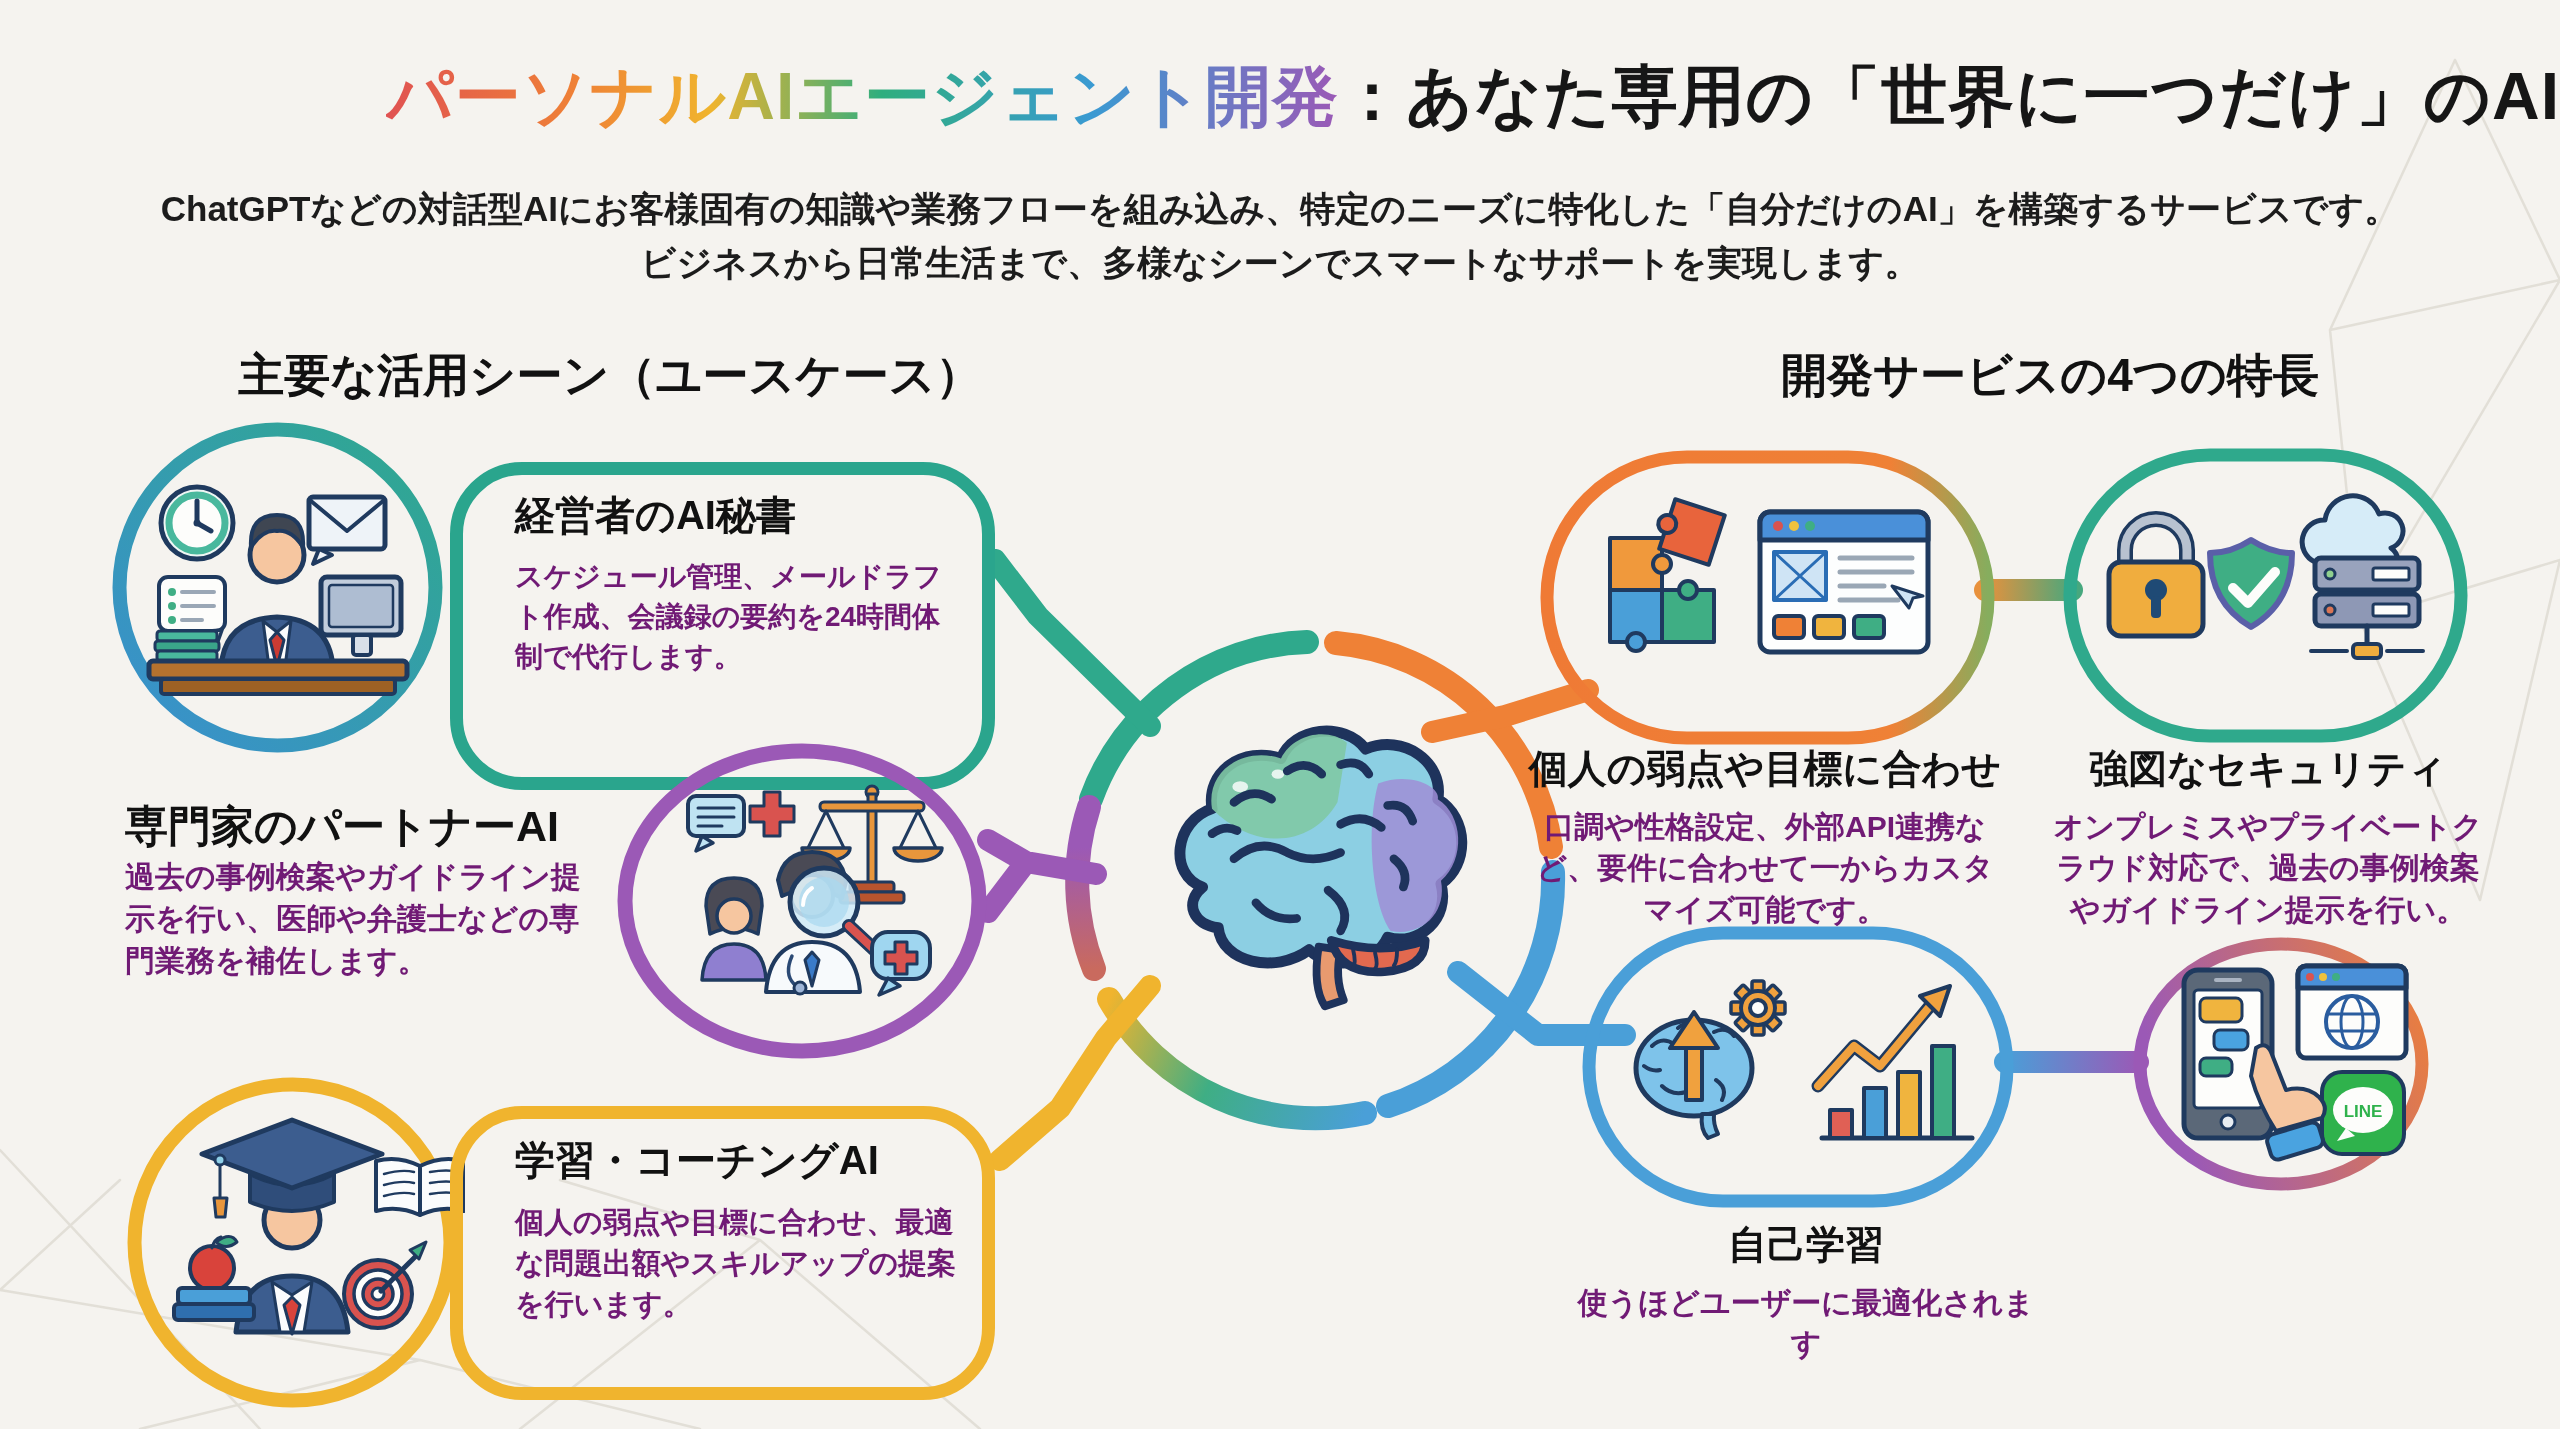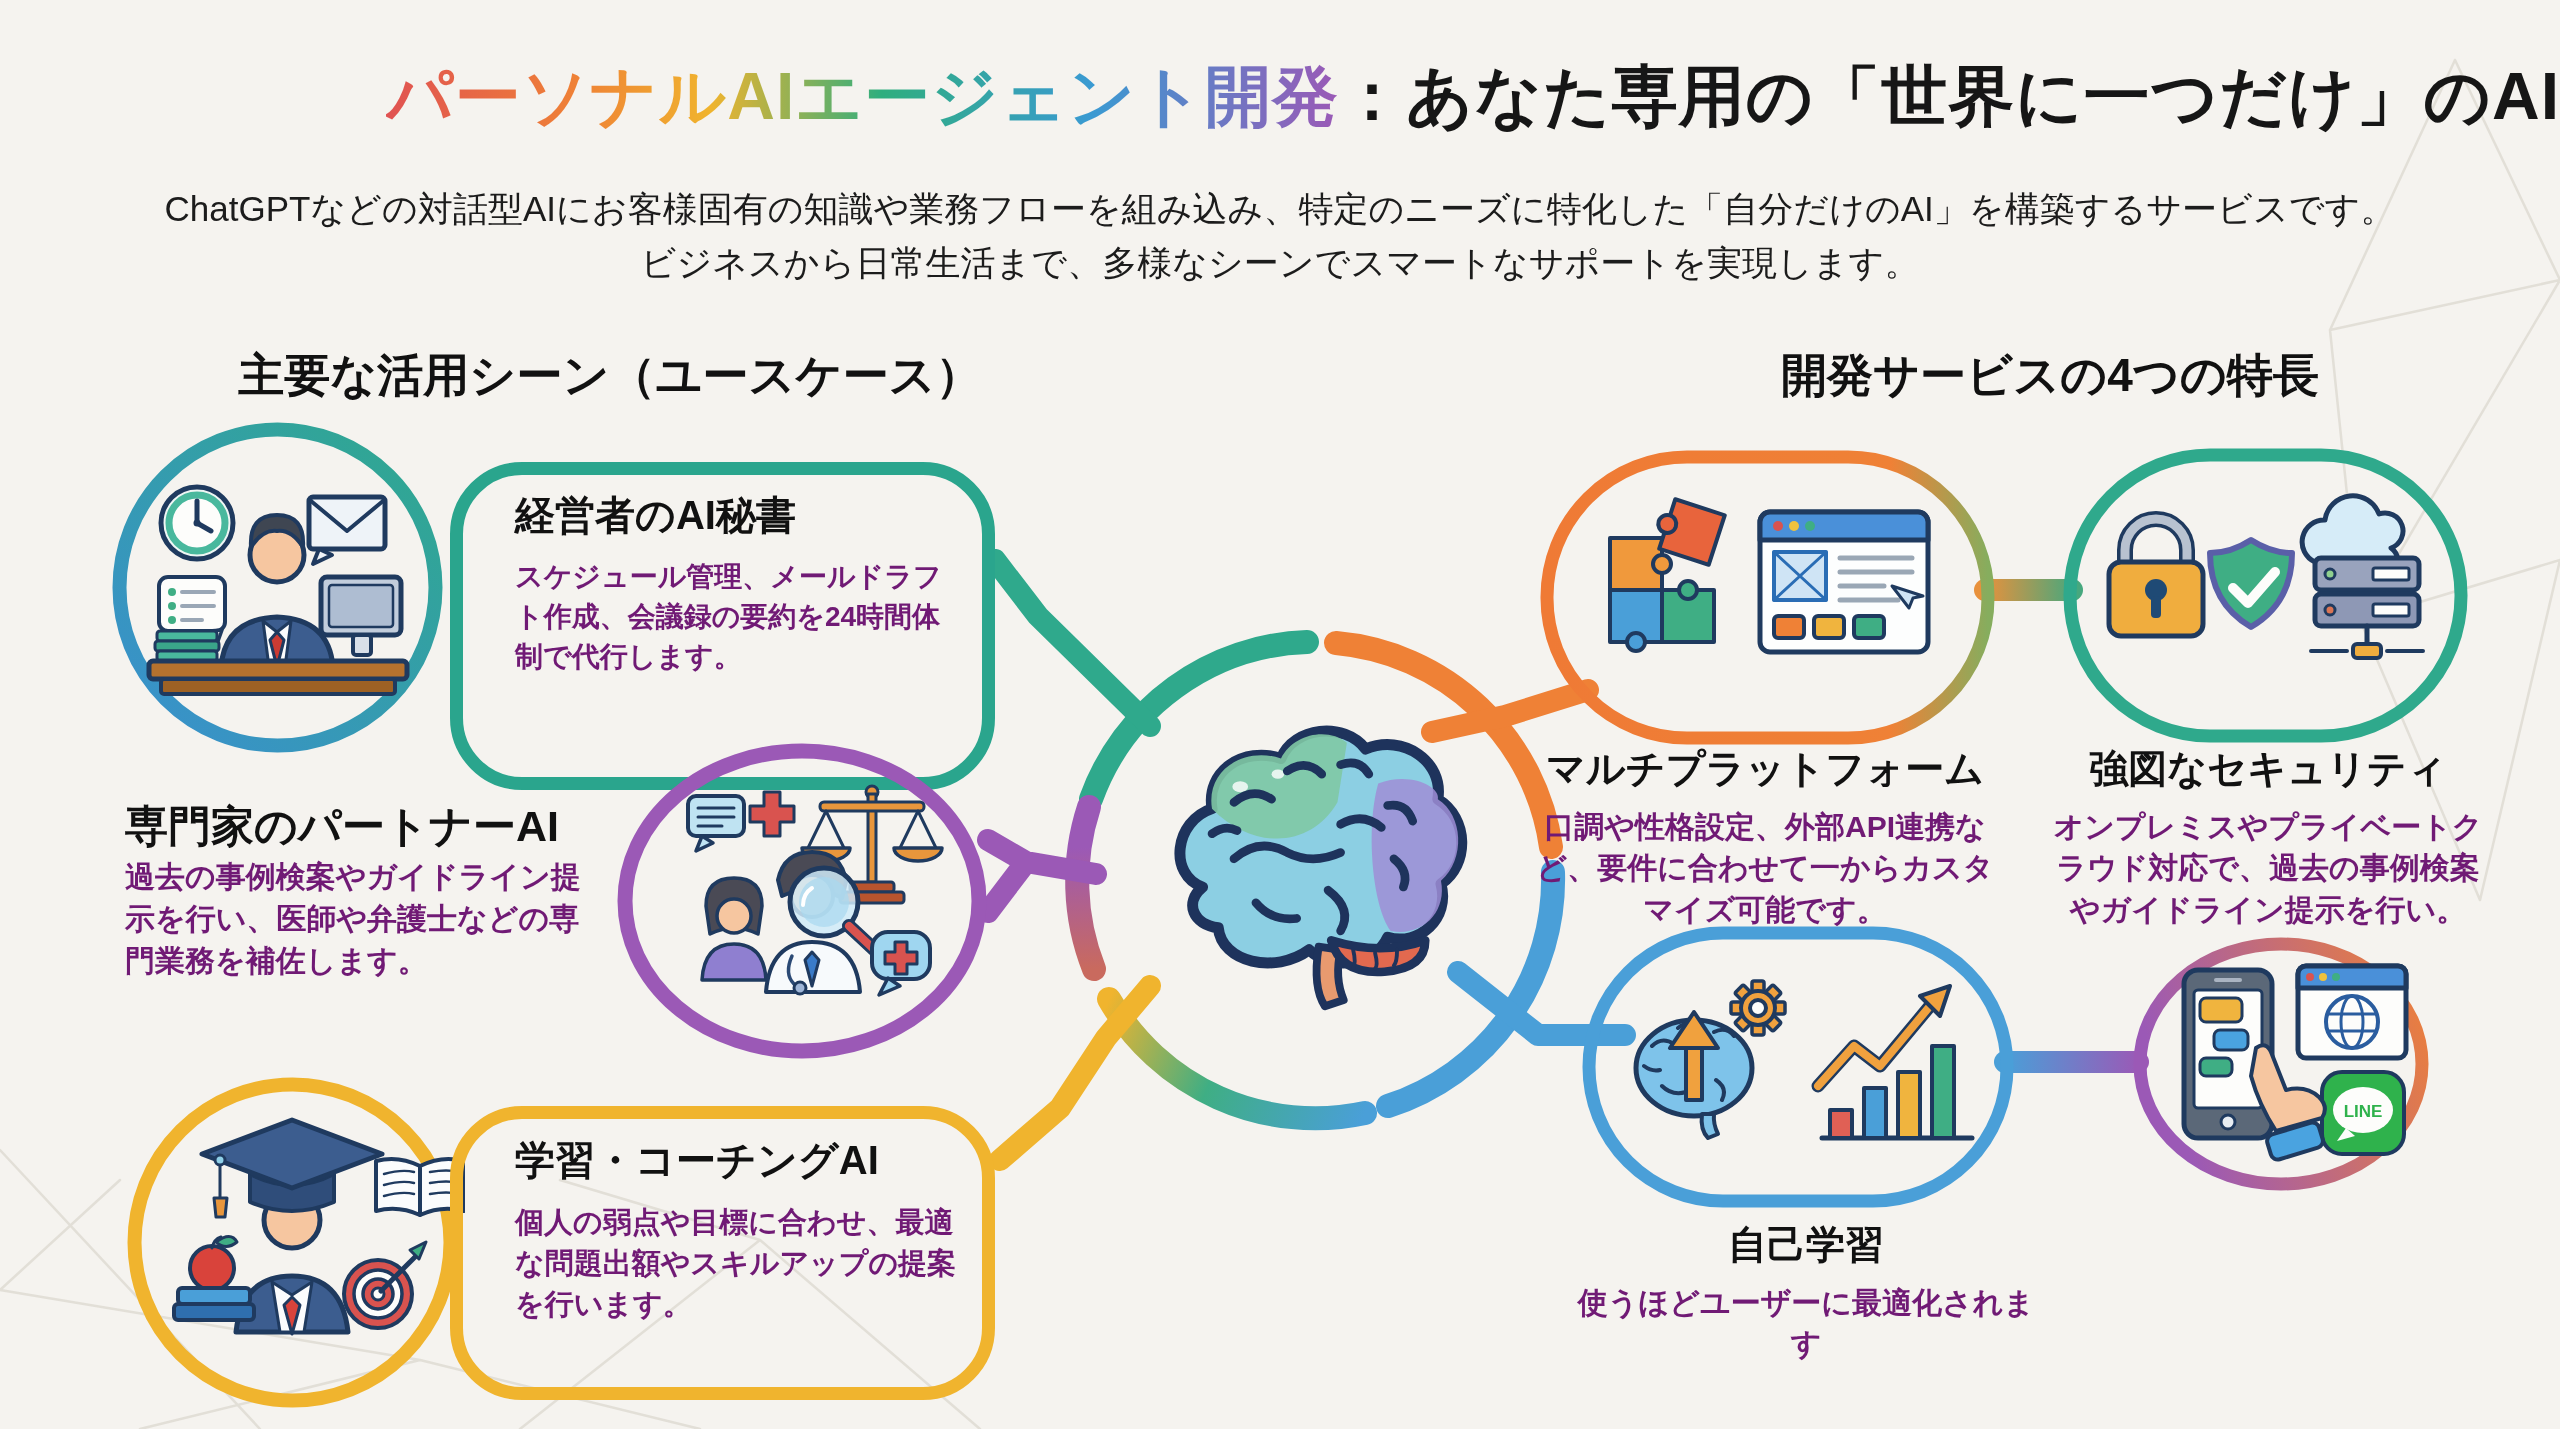--- a/index.html
+++ b/index.html
@@ -4,21 +4,21 @@
 <style>
   html,body{margin:0;padding:0;}
   body{width:2560px;height:1429px;overflow:hidden;background:#f5f3ef;
        font-family:"Liberation Sans","DejaVu Sans",sans-serif;color:#161616;}
   .stage{position:relative;width:2560px;height:1429px;}
   .abs{position:absolute;}
   svg *{stroke-linejoin:round;stroke-linecap:round;}
   .title{top:52px;left:0;width:2560px;text-align:right;font-size:66px;font-weight:700;letter-spacing:1px;white-space:nowrap;}
   .title-grad{background:linear-gradient(90deg,#e05252 0%,#ef8136 20%,#f0b42e 34%,#2fae7e 52%,#3a9ad2 74%,#9b59b6 100%);
       -webkit-background-clip:text;background-clip:text;color:transparent;}
-  .subtitle{top:182px;left:160px;width:2240px;text-align:center;font-size:35px;font-weight:400;line-height:1.55;color:#1c1c1c;}
+  .subtitle{top:182px;left:160px;width:2240px;text-align:center;font-size:35px;font-weight:700;line-height:1.55;color:#1c1c1c;}
   .section-heading{font-size:46px;font-weight:700;text-align:center;color:#111;}
   .uc-heading{top:345px;left:210px;width:800px;}
   .ft-heading{top:345px;left:1650px;width:800px;}
   .tt{font-weight:700;color:#111;}
   .td{font-weight:700;color:#701a75;}
   .b-uc1{top:488px;left:515px;width:452px;}
   .b-uc2{top:798px;left:125px;width:475px;}
   .b-uc3{top:1133px;left:515px;width:462px;}
   .b-uc1 .tt,.b-uc3 .tt{font-size:40px;margin-bottom:14px;}
   .b-uc2 .tt{font-size:43px;margin-bottom:0;}
@@ -261,21 +261,21 @@
       <rect x="234" y="102" width="52" height="48" fill="#cfe4f5" stroke="#2a6db5" stroke-width="4"></rect>
       <path d="M234,102 L286,150 M286,102 L234,150" stroke="#2a6db5" stroke-width="3" fill="none"></path>
       <path d="M300,108 h72 M300,122 h72 M300,136 h44 M300,150 h58" stroke="#9aa7b5" stroke-width="5" fill="none"></path>
       <path d="M352,136 l17,22 l4,-10 l10,-2 z" fill="#cfe4f5" stroke-width="3"></path>
       <rect x="234" y="166" width="30" height="22" rx="4" fill="#ef8136" stroke-width="4"></rect>
       <rect x="274" y="166" width="30" height="22" rx="4" fill="#f0b43e" stroke-width="4"></rect>
       <rect x="314" y="166" width="30" height="22" rx="4" fill="#3fae84" stroke-width="4"></rect>
     </g>
   </svg>
   <div class="abs b-f b-f1">
-    <div class="tt">マルチプラットフォーム</div>
+    <div class="tt">個人の弱点や目標に合わせ</div>
     <div class="td">口調や性格設定、外部API連携など、要件に合わせて一からカスタマイズ可能です。</div>
   </div>
 
   <svg class="abs" style="left:2063px;top:448px;" width="405" height="295" viewBox="0 0 405 295">
     <rect x="7" y="7" width="391" height="281" rx="140" fill="none" stroke="#2fa98c" stroke-width="13"></rect>
     <g stroke="#1f3a5f">
       <path d="M62,118 v-16 a31,31 0 0 1 62,0 v16" fill="none" stroke-width="16"></path>
       <path d="M62,118 v-16 a31,31 0 0 1 62,0 v16" fill="none" stroke="#b8c2d0" stroke-width="9"></path>
       <rect x="46" y="114" width="94" height="74" rx="12" fill="#f0ad3e" stroke-width="5"></rect>
       <circle cx="93" cy="142" r="11" fill="#1f4a75" stroke="none"></circle>

